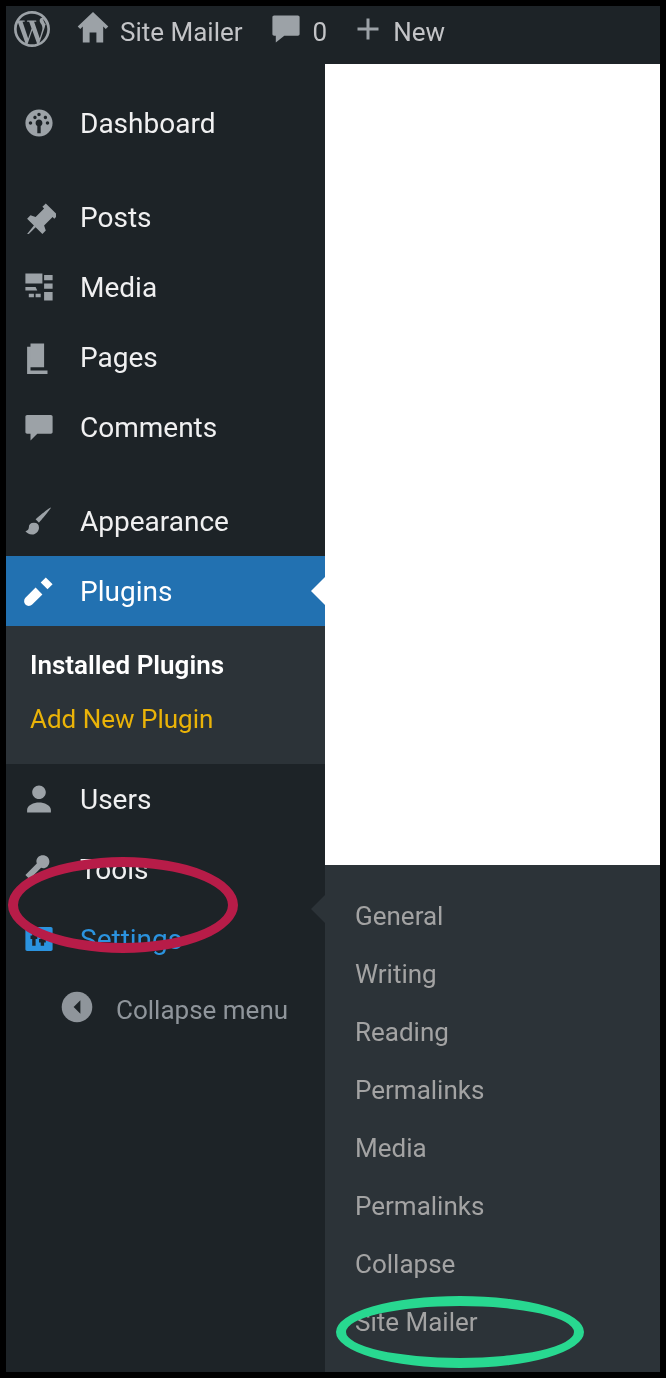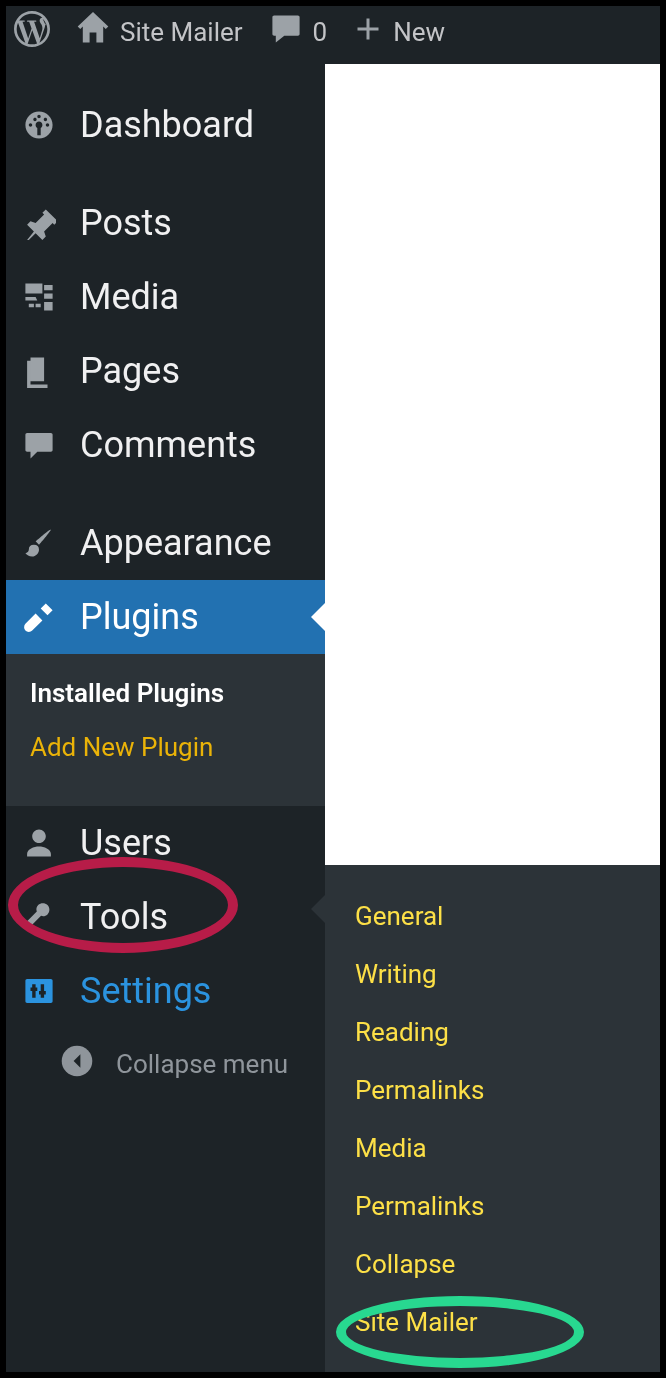--- a/index.html
+++ b/index.html
@@ -50,21 +50,21 @@
       color: #f0f0f1;
       display: flex;
       flex-direction: column;
       position: relative;
     }
     .menu-item {
       display: flex;
       align-items: center;
       gap: 22px;
       padding: 16px 20px;
-      font-size: 36px;
+      font-size: 28px;
       color: #f0f0f1;
       cursor: pointer;
     }
     .menu-item .icon {
       width: 38px;
       height: 38px;
       display: flex;
       align-items: center;
       justify-content: center;
     }
@@ -88,21 +88,21 @@
       position: absolute;
       right: 0;
       top: 50%;
       transform: translateY(-50%);
       border-top: 14px solid transparent;
       border-bottom: 14px solid transparent;
       border-right: 14px solid #fff;
     }
     .submenu-inline {
       background: #2c3338;
-      padding: 12px 0 32px 0;
+      padding: 12px 0 18px 0;
     }
     .submenu-inline .sub-item {
       padding: 12px 20px 12px 30px;
       font-size: 26px;
       color: #eab308;
       cursor: pointer;
     }
     .submenu-inline .sub-item.active {
       color: #fff;
       font-weight: 600;
@@ -147,21 +147,21 @@
       position: absolute;
       left: -14px;
       top: 30px;
       border-top: 14px solid transparent;
       border-bottom: 14px solid transparent;
       border-right: 14px solid #2c3338;
     }
     .flyout .fly-item {
       padding: 14px 30px;
       font-size: 26px;
-      color: #fde047;
+      color: #a3a3a3;
       cursor: pointer;
     }
     .annot-red {
       position: absolute;
       left: 8px;
       top: 857px;
       width: 230px;
       height: 96px;
       border: 10px solid #b71c48;
       border-radius: 50%;

